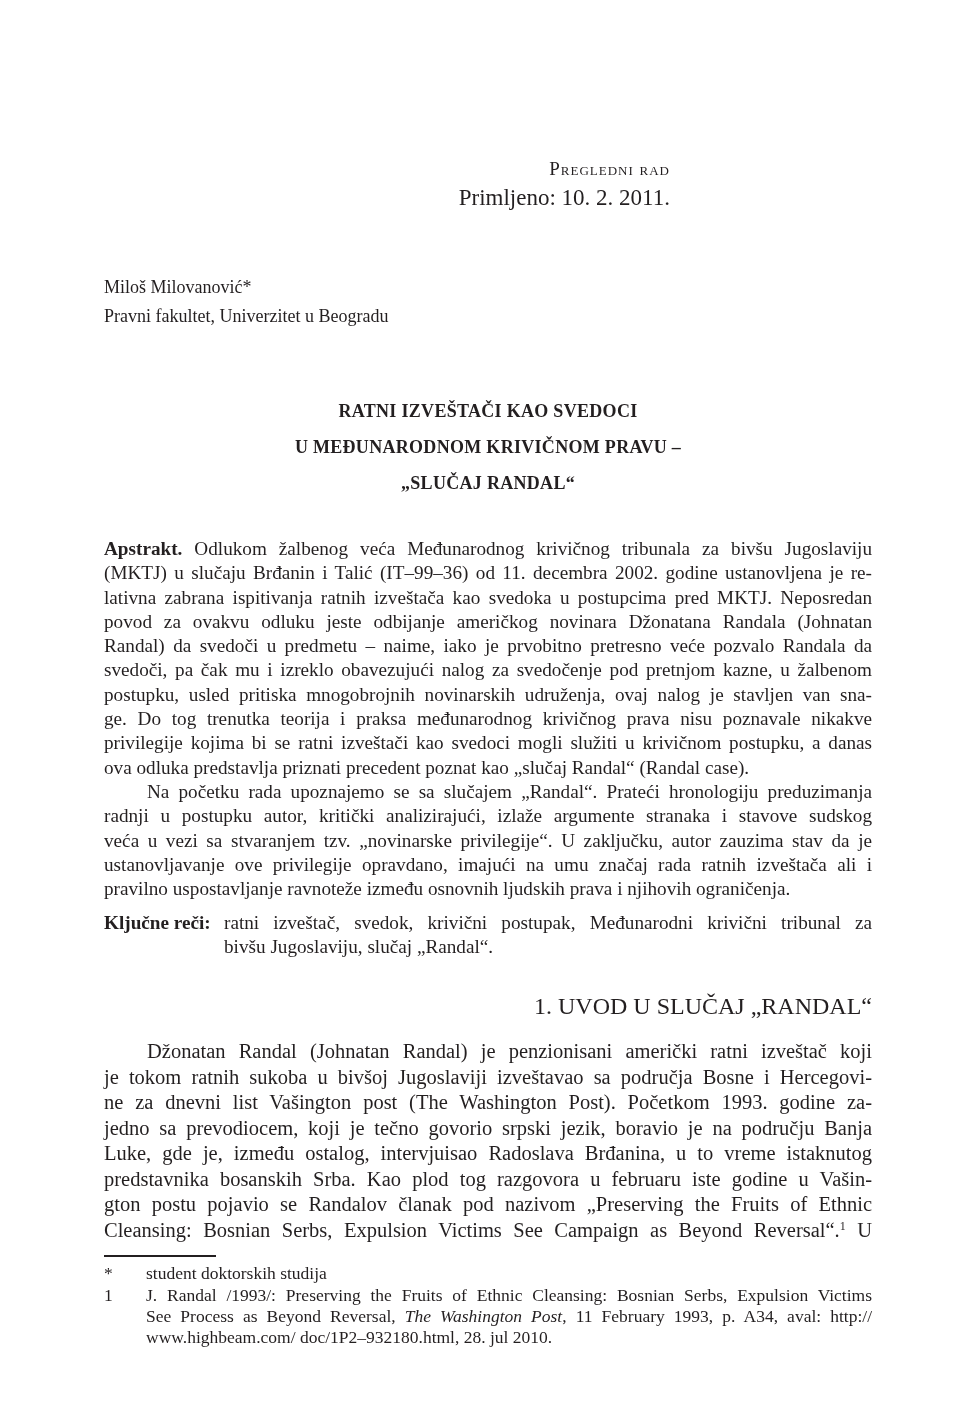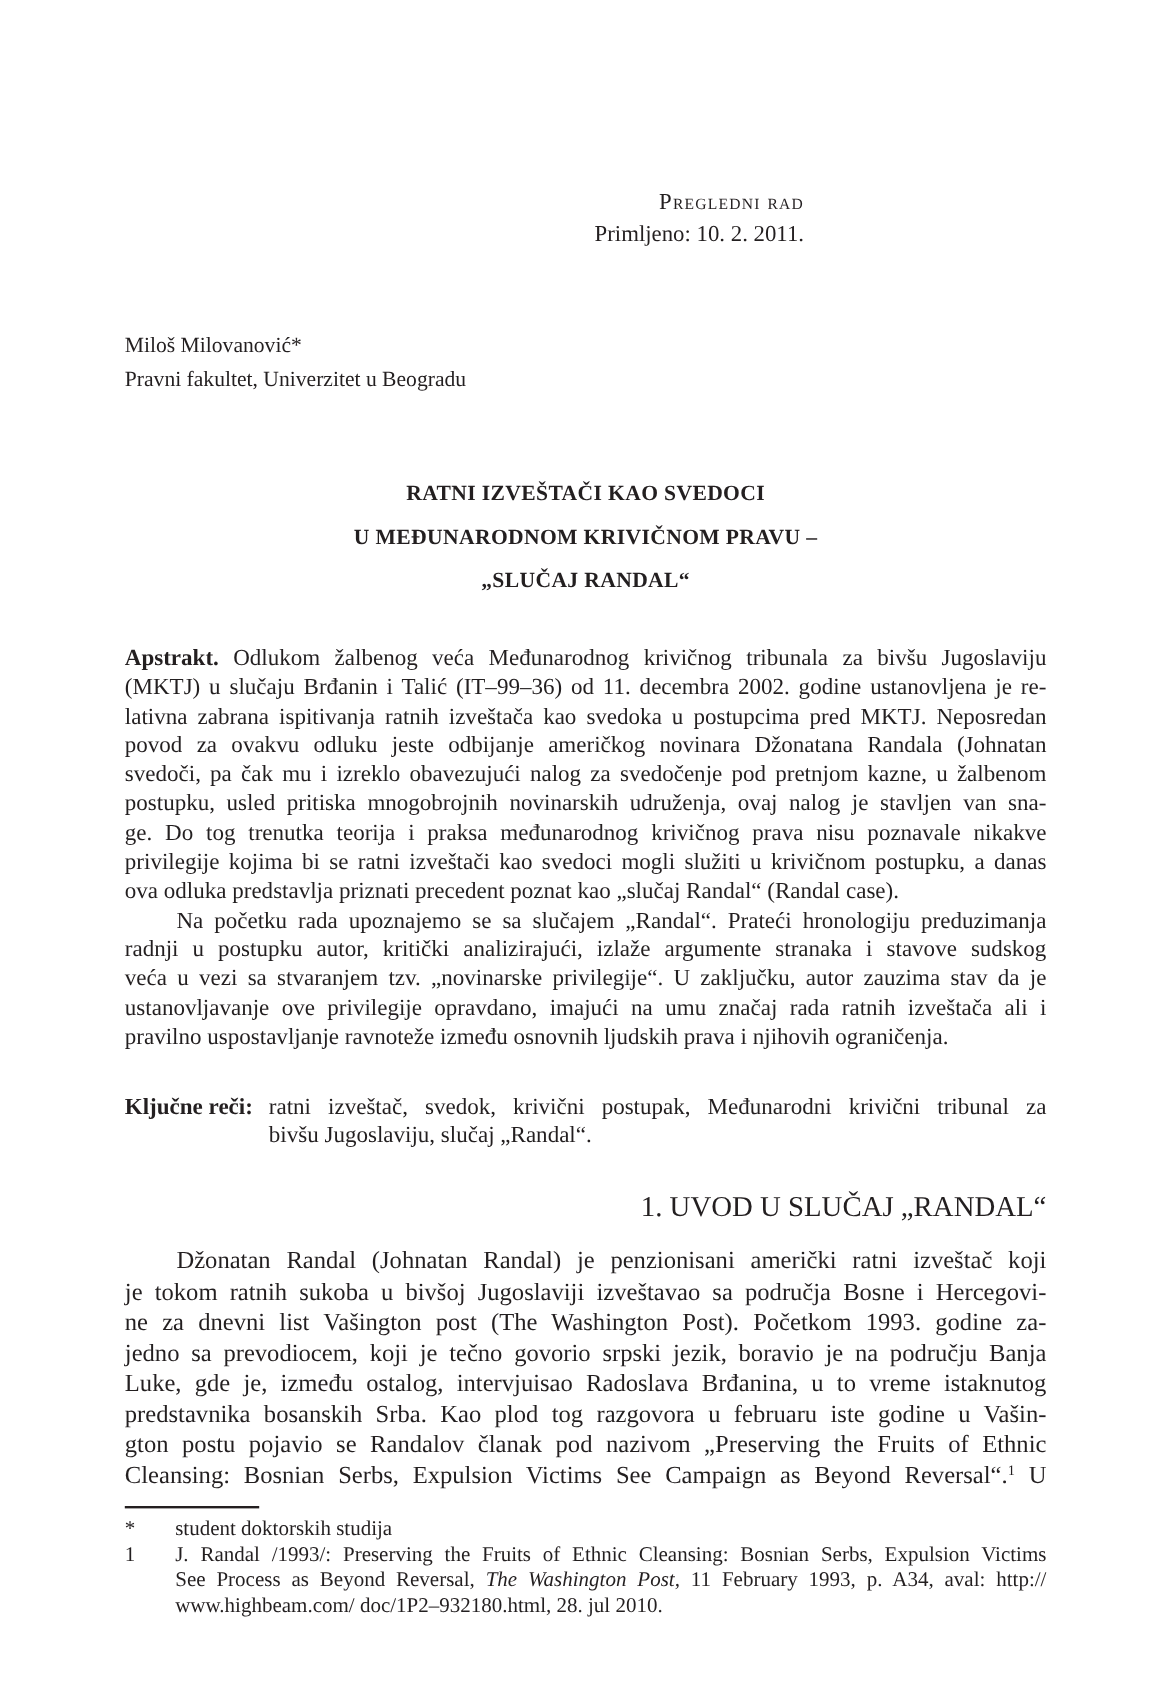--- a/index.html
+++ b/index.html
@@ -1,21 +1,21 @@
 <!DOCTYPE html>
 <html><head>
 <meta charset="utf-8">
 <style>
   html, body { margin: 0; padding: 0; background: #ffffff; }
   body { width: 975px; height: 1418px; position: relative; overflow: hidden;
          font-family: "Liberation Serif", "DejaVu Serif", serif; color: #231f20; }
   .page { position: absolute; left: 0; top: 13px; width: 773px; height: 1418px; }
   .hdr-type { position: absolute; right: 103px; top: 145px; font-size: 19px; letter-spacing: 1px;
               font-variant: small-caps; }
-  .hdr-date { position: absolute; right: 103px; top: 172px; font-size: 19px; }
+  .hdr-date { position: absolute; right: 103px; top: 172px; font-size: 23px; }
   .author { position: absolute; left: 104px; top: 260px; font-size: 18px; line-height: 29px; }
   .title { position: absolute; left: 104px; width: 768px; top: 380px; text-align: center;
            font-size: 18px; font-weight: bold; line-height: 36px; letter-spacing: 0.3px; }
   .abs { position: absolute; left: 104px; width: 768px; font-size: 19.2px; line-height: 24.3px; }
   .line { display: block; white-space: nowrap; text-align: justify; text-align-last: justify; height: 24.3px; }
   .line.last { text-align-last: left; }
   .line.indent { padding-left: 43px; }
   .kw { position: absolute; left: 104px; width: 768px; top: 898px; font-size: 19.2px; line-height: 24.3px; }
   .kw-label { position: absolute; left: 0; top: 0; font-weight: bold; }
   .kw-text { position: absolute; left: 120px; width: 648px; top: 0; }
@@ -47,20 +47,21 @@
     <div>RATNI IZVEŠTAČI KAO SVEDOCI</div>
     <div>U MEĐUNARODNOM KRIVIČNOM PRAVU –</div>
     <div>„SLUČAJ RANDAL“</div>
   </div>
 
   <div class="abs" style="top:524px;">
     <span class="line"><b>Apstrakt.</b> <span>Odlukom žalbenog veća Međunarodnog krivičnog tribunala za bivšu Jugoslaviju</span></span>
     <span class="line">(MKTJ) u slučaju Brđanin i Talić (IT–99–36) od 11. decembra 2002. godine ustanovljena je re-</span>
     <span class="line">lativna zabrana ispitivanja ratnih izveštača kao svedoka u postupcima pred MKTJ. Neposredan</span>
     <span class="line">povod za ovakvu odluku jeste odbijanje američkog novinara Džonatana Randala (Johnatan</span>
+    <span class="line">Randal) da svedoči u predmetu – naime, iako je prvobitno pretresno veće pozvalo Randala da</span>
     <span class="line">svedoči, pa čak mu i izreklo obavezujući nalog za svedočenje pod pretnjom kazne, u žalbenom</span>
     <span class="line">postupku, usled pritiska mnogobrojnih novinarskih udruženja, ovaj nalog je stavljen van sna-</span>
     <span class="line">ge. Do tog trenutka teorija i praksa međunarodnog krivičnog prava nisu poznavale nikakve</span>
     <span class="line">privilegije kojima bi se ratni izveštači kao svedoci mogli služiti u krivičnom postupku, a danas</span>
     <span class="line last">ova odluka predstavlja priznati precedent poznat kao „slučaj Randal“ (Randal case).</span>
     <span class="line indent">Na početku rada upoznajemo se sa slučajem „Randal“. Prateći hronologiju preduzimanja</span>
     <span class="line">radnji u postupku autor, kritički analizirajući, izlaže argumente stranaka i stavove sudskog</span>
     <span class="line">veća u vezi sa stvaranjem tzv. „novinarske privilegije“. U zaključku, autor zauzima stav da je</span>
     <span class="line">ustanovljavanje ove privilegije opravdano, imajući na umu značaj rada ratnih izveštača ali i</span>
     <span class="line last">pravilno uspostavljanje ravnoteže između osnovnih ljudskih prava i njihovih ograničenja.</span>

